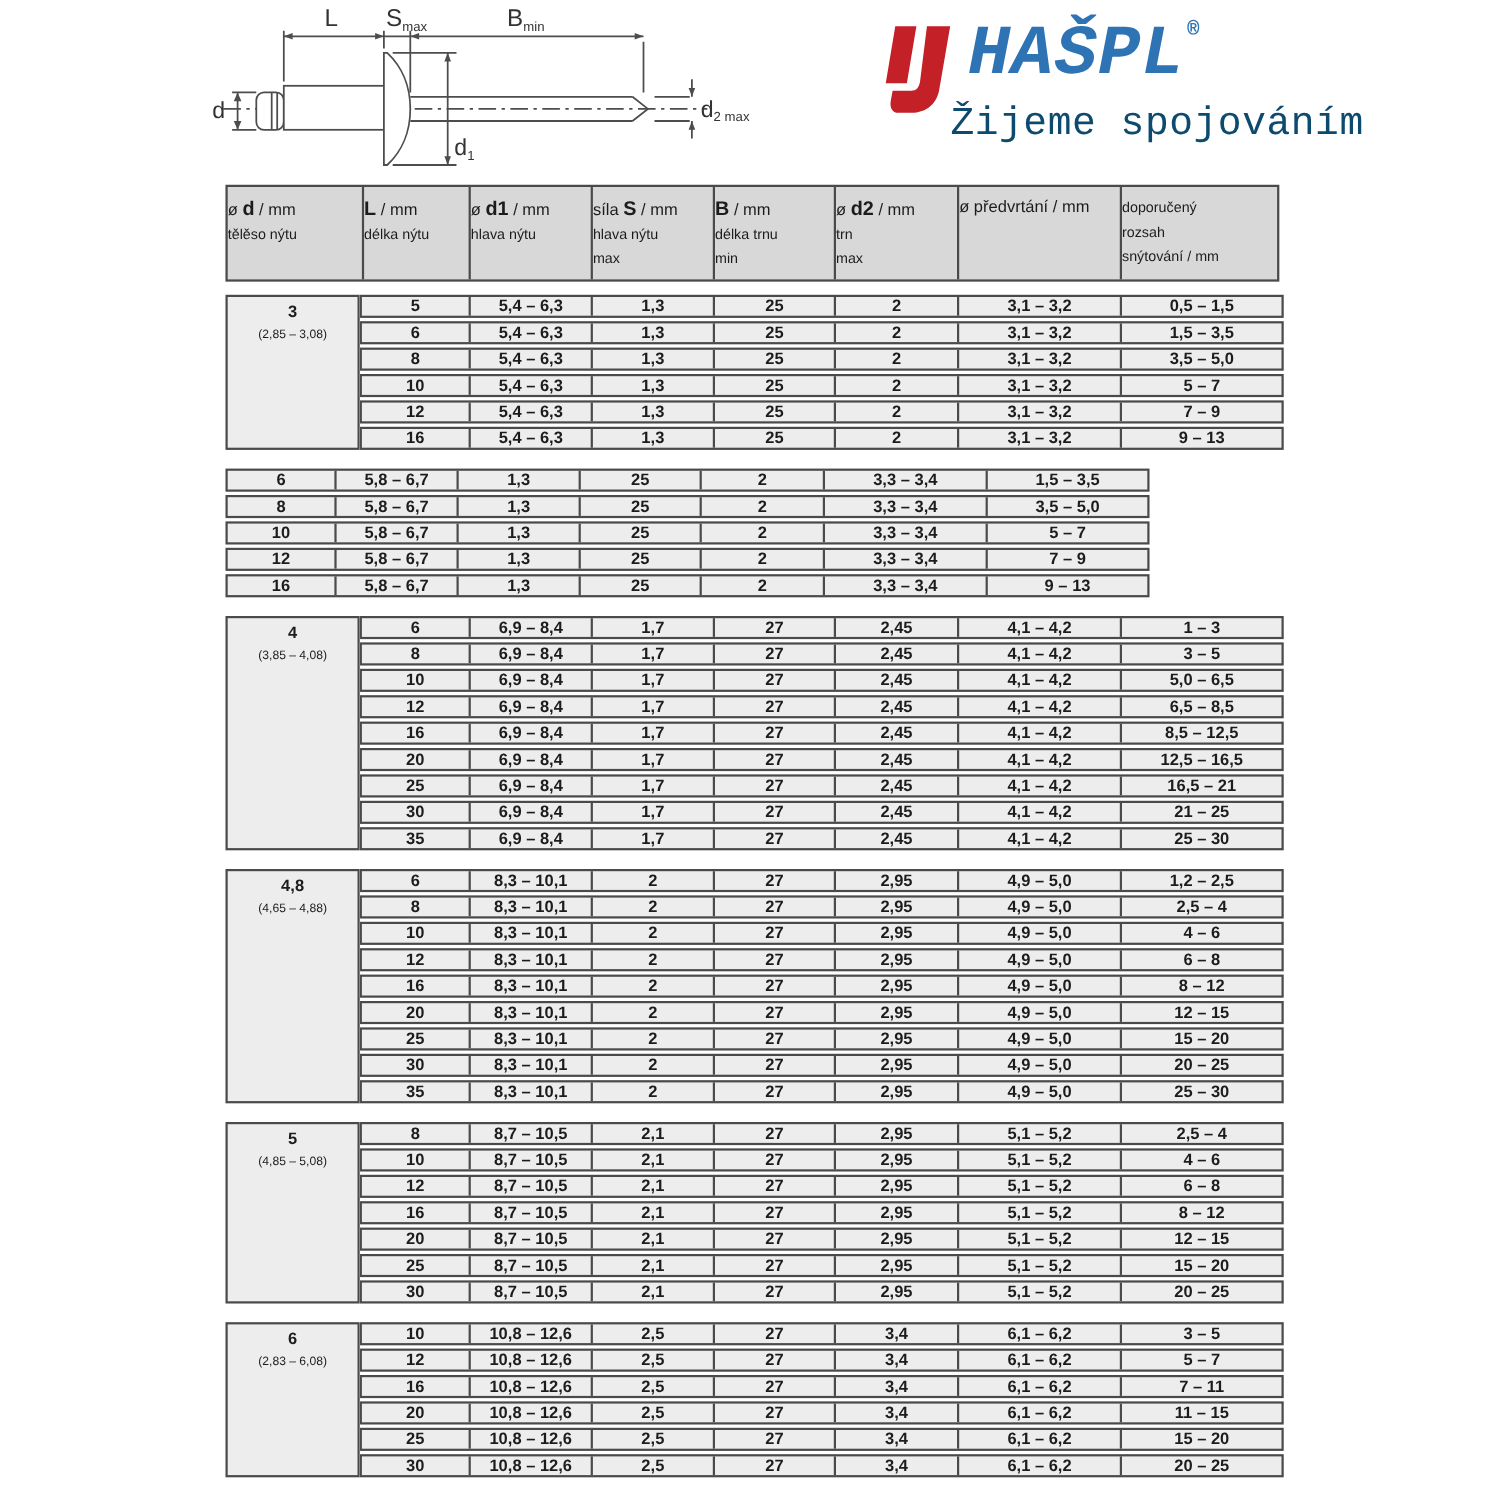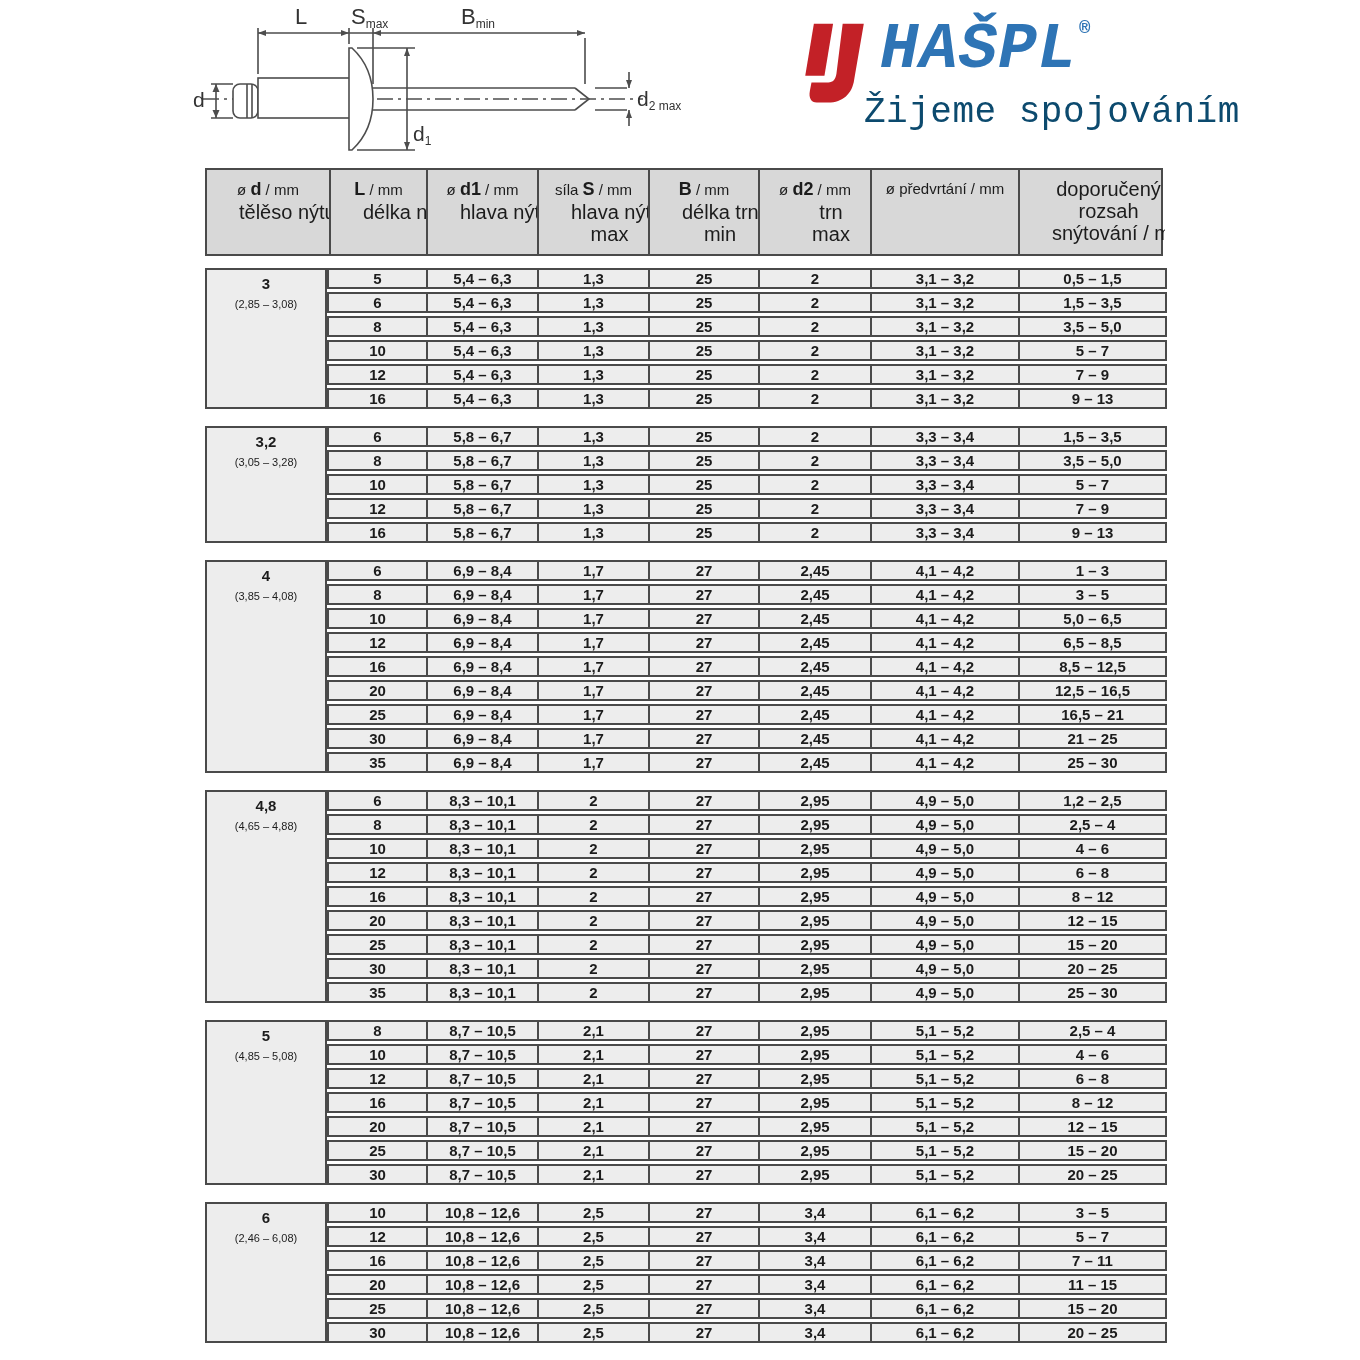--- a/index.html
+++ b/index.html
@@ -15,25 +15,25 @@
   .brand-name { position: absolute; left: 84px; top: 2px; font-size: 64px; font-weight: bold;
     font-style: italic; color: #2e74b5; letter-spacing: 1px; white-space: nowrap; }
   .brand-reg { font-size: 19px; font-weight: bold; font-style: normal; vertical-align: 34px; margin-left: 2px;}
   .brand-tagline { position: absolute; left: 68px; top: 80px; font-size: 36px; color: #0c4a6e;
     white-space: nowrap; letter-spacing: 0.5px; }
 
   
   .spec-table { position: absolute; left: 205px; top: 168px; width: 958px; }
   .hdr { display: grid; grid-template-columns: 122px 97px 111px 111px 110px 112px 148px 147px;
     height: 88px; background: #d8d8d8; border: 2px solid #4a4a4a; }
-  .hcell { border-left: 2px solid #4a4a4a; text-align: center; padding-top: 8px; overflow: hidden; }
+  .hcell { border-left: 2px solid #4a4a4a; padding-top: 8px; overflow: hidden; }
   .hcell:first-child { border-left: none; }
   .hline1 { font-size: 15px; line-height: 22px; white-space: nowrap; }
   .hbold { font-weight: bold; font-size: 18px; }
-  .hline2 { font-size: 20px; line-height: 22px; white-space: nowrap; margin-left: 32px; }
+  .hline2 { font-size: 13px; line-height: 22px; white-space: nowrap; }
 
   .groups { margin-top: 12px; }
   .group { display: flex; margin-bottom: 17px; }
   .gcell { width: 122px; flex: 0 0 122px; background: #ededed; border: 2px solid #4a4a4a;
     text-align: center; padding-top: 3px; }
   .gsize { font-size: 15px; font-weight: bold; line-height: 21px; }
   .grange { font-size: 11px; line-height: 21px; white-space: nowrap; }
   .rows { display: flex; flex-direction: column; gap: 3px; }
   .row { display: grid; grid-template-columns: 97px 111px 111px 110px 112px 148px 147px;
     height: 21px; background: #ededed; border: 2px solid #4a4a4a; }
@@ -199,24 +199,20 @@
             <div class="cell">5,4 – 6,3</div>
             <div class="cell">1,3</div>
             <div class="cell">25</div>
             <div class="cell">2</div>
             <div class="cell">3,1 – 3,2</div>
             <div class="cell">9 – 13</div>
           </div>
         </div>
       </div>
       <div class="group">
-        <div class="gcell">
-          <div class="gsize">3,2</div>
-          <div class="grange">(3,05 – 3,28)</div>
-        </div>
         <div class="rows">
           <div class="row">
             <div class="cell">6</div>
             <div class="cell">5,8 – 6,7</div>
             <div class="cell">1,3</div>
             <div class="cell">25</div>
             <div class="cell">2</div>
             <div class="cell">3,3 – 3,4</div>
             <div class="cell">1,5 – 3,5</div>
           </div>
@@ -503,21 +499,21 @@
             <div class="cell">27</div>
             <div class="cell">2,95</div>
             <div class="cell">5,1 – 5,2</div>
             <div class="cell">20 – 25</div>
           </div>
         </div>
       </div>
       <div class="group">
         <div class="gcell">
           <div class="gsize">6</div>
-          <div class="grange">(2,46 – 6,08)</div>
+          <div class="grange">(2,83 – 6,08)</div>
         </div>
         <div class="rows">
           <div class="row">
             <div class="cell">10</div>
             <div class="cell">10,8 – 12,6</div>
             <div class="cell">2,5</div>
             <div class="cell">27</div>
             <div class="cell">3,4</div>
             <div class="cell">6,1 – 6,2</div>
             <div class="cell">3 – 5</div>

